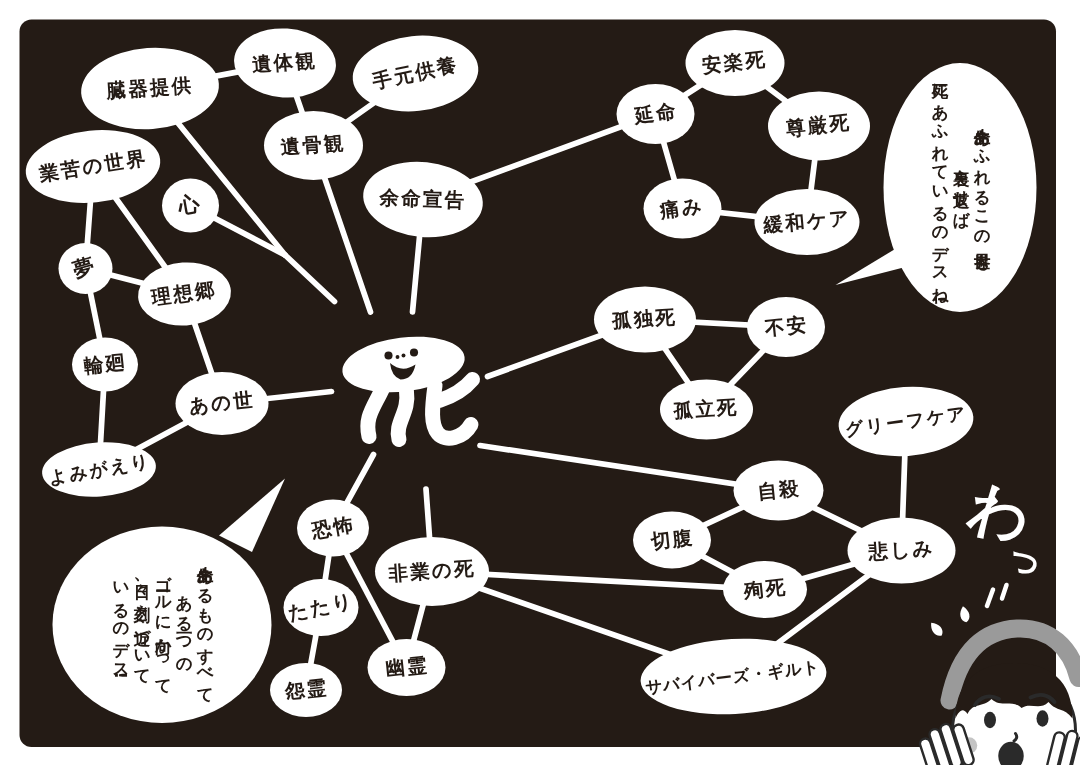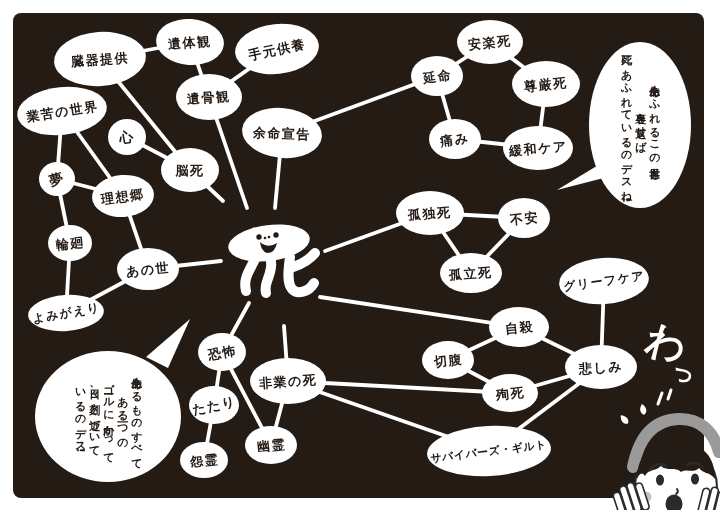--- a/index.html
+++ b/index.html
@@ -155,23 +155,20 @@
       </div>
       <div class="bubble" style="left: 242px; top: 108px; width: 80px; height: 50px; transform: rotate(6deg);">
         <span class="lbl" style="font-size: 13px; transform: rotate(-4deg);">余命宣告</span>
       </div>
       <div class="bubble" style="left: 17px; top: 87px; width: 90px; height: 48px; transform: rotate(-6deg);">
         <span class="lbl" style="font-size: 13px; transform: rotate(-3deg);">業苦の世界</span>
       </div>
       <div class="bubble" style="left: 108px; top: 119px; width: 38px; height: 36px; transform: rotate(0deg);">
         <span class="lbl" style="font-size: 14px; transform: rotate(-10deg);">心</span>
       </div>
-      <div class="bubble" style="left: 161px; top: 148px; width: 58px; height: 44px; transform: rotate(0deg);">
-        <span class="lbl" style="font-size: 13px; transform: rotate(0deg);">脳死</span>
-      </div>
       <div class="bubble" style="left: 39px; top: 162px; width: 36px; height: 34px; transform: rotate(0deg);">
         <span class="lbl" style="font-size: 14px; transform: rotate(-16deg);">夢</span>
       </div>
       <div class="bubble" style="left: 92px; top: 175px; width: 62px; height: 42px; transform: rotate(-4deg);">
         <span class="lbl" style="font-size: 13px; transform: rotate(-4deg);">理想郷</span>
       </div>
       <div class="bubble" style="left: 48px; top: 225px; width: 44px; height: 36px; transform: rotate(0deg);">
         <span class="lbl" style="font-size: 13px; transform: rotate(-6deg);">輪廻</span>
       </div>
       <div class="bubble" style="left: 117px; top: 248px; width: 62px; height: 42px; transform: rotate(0deg);">

